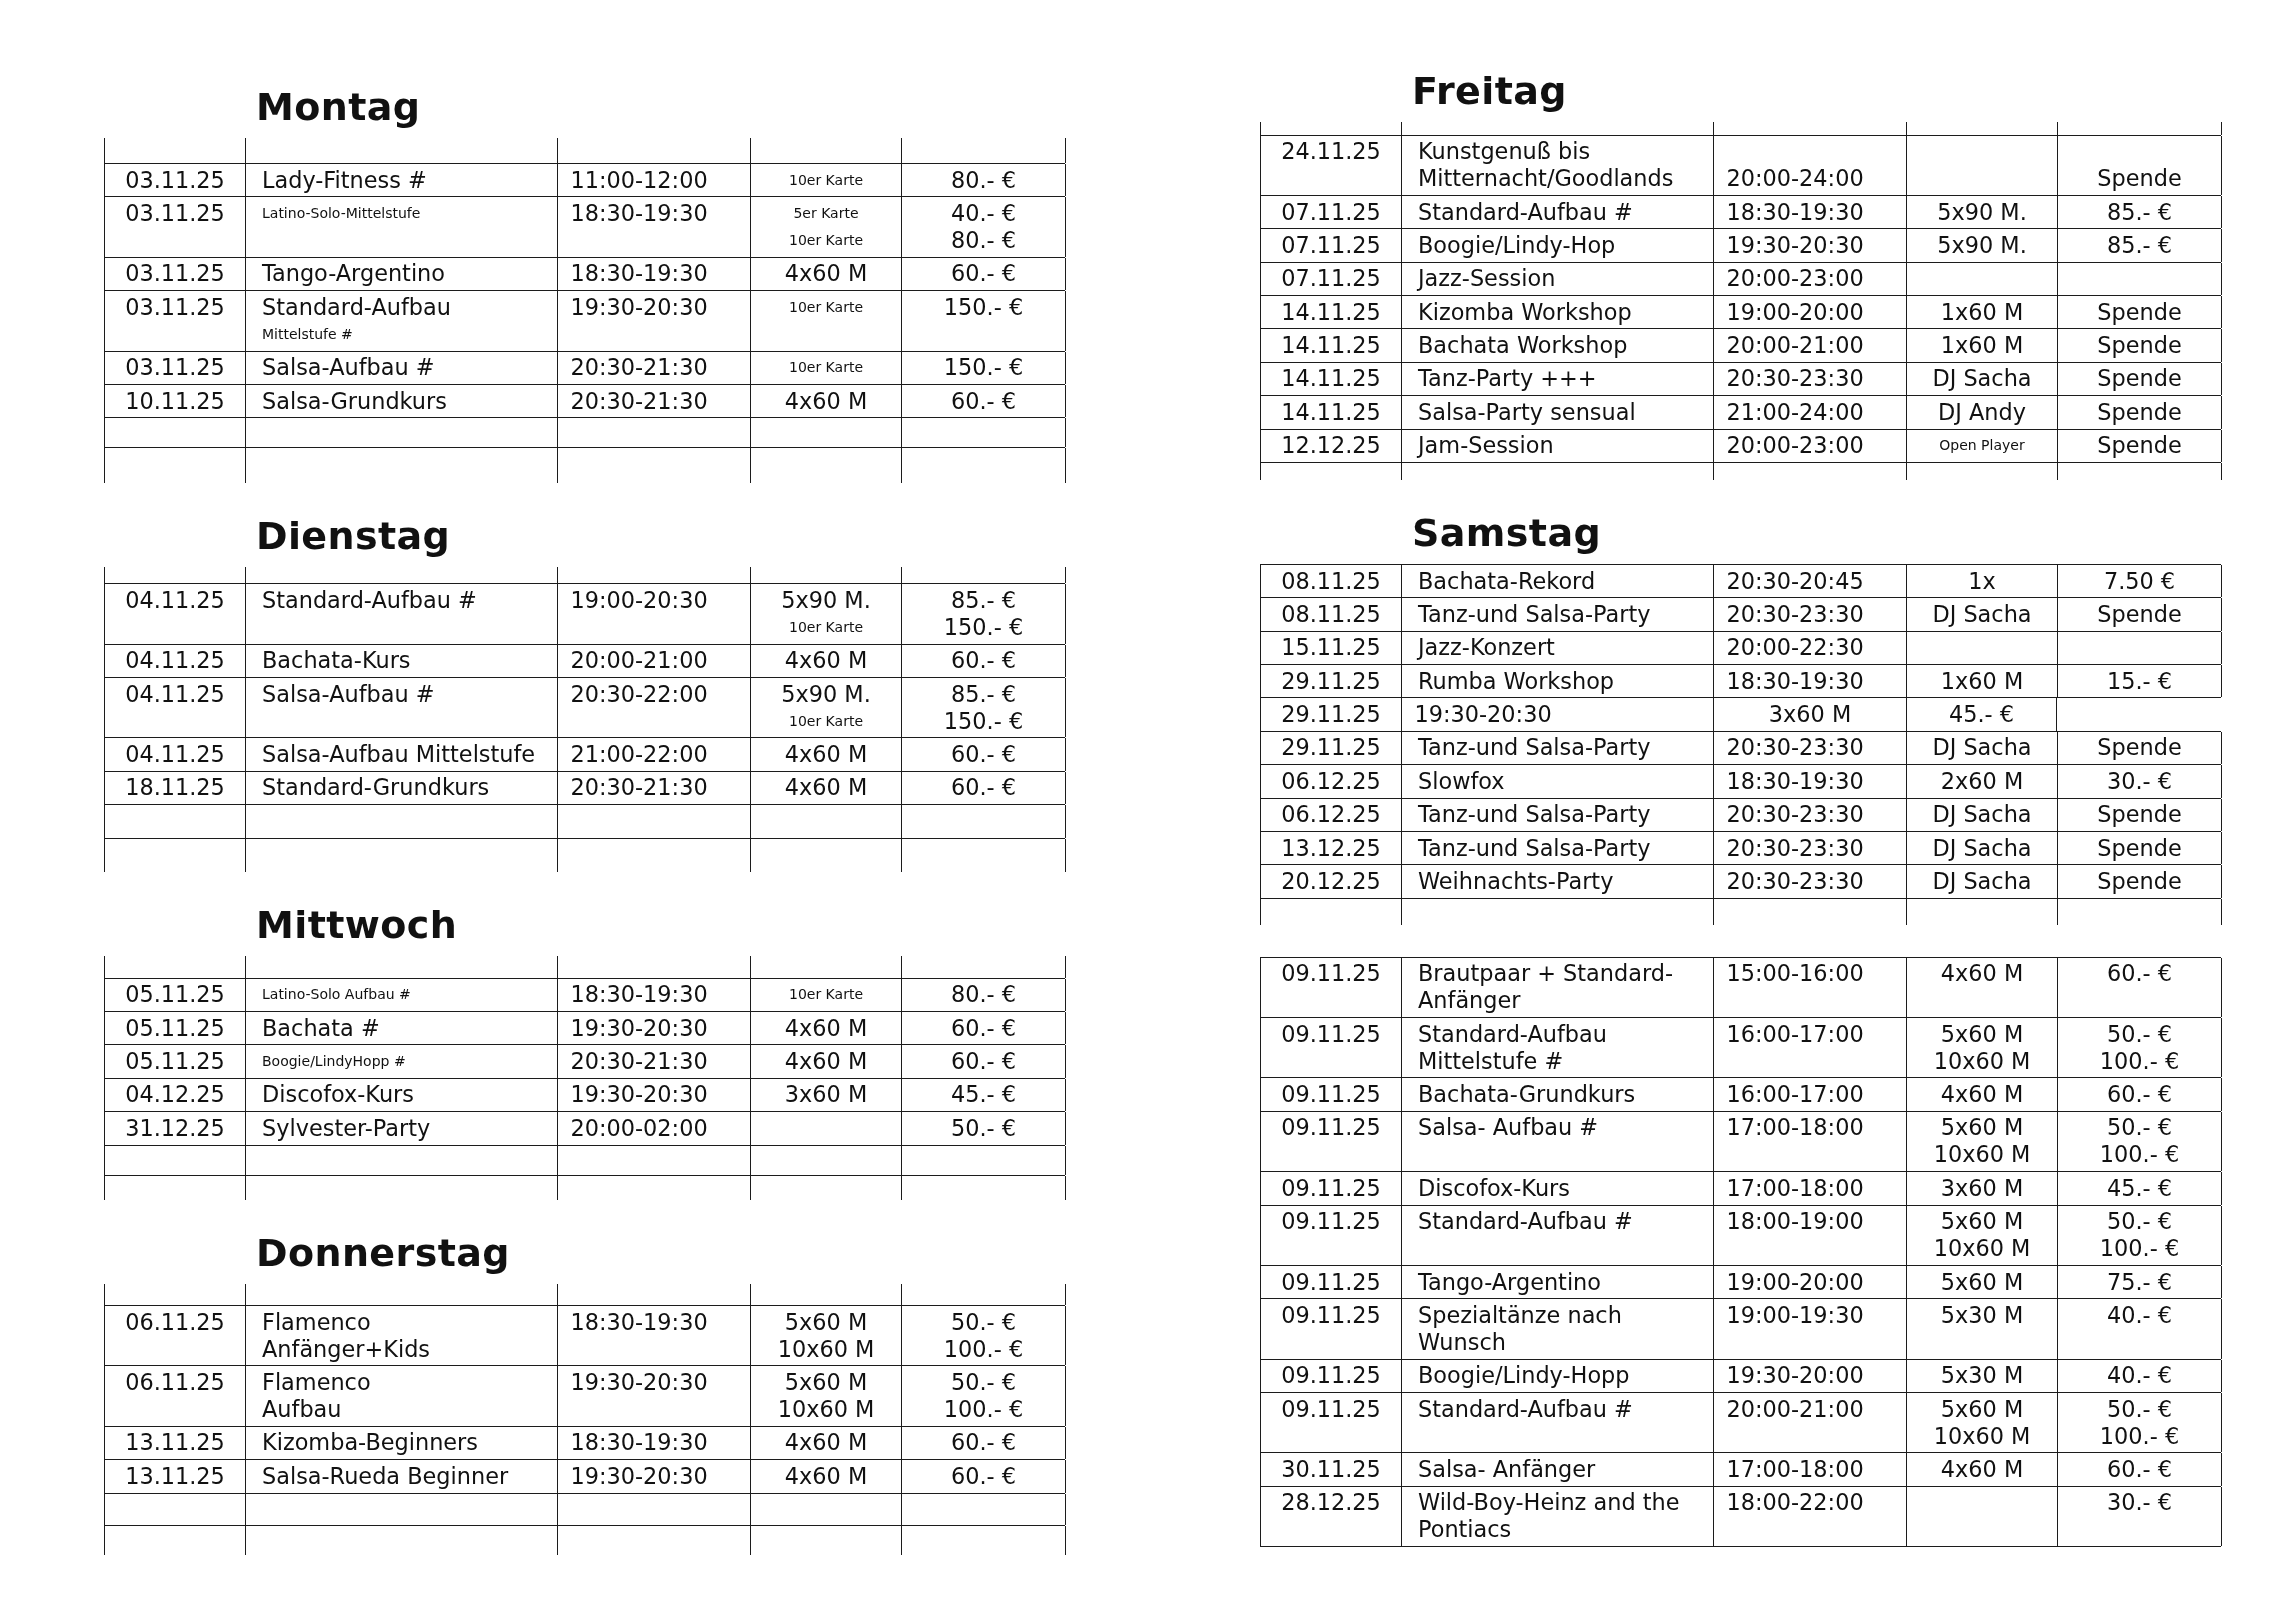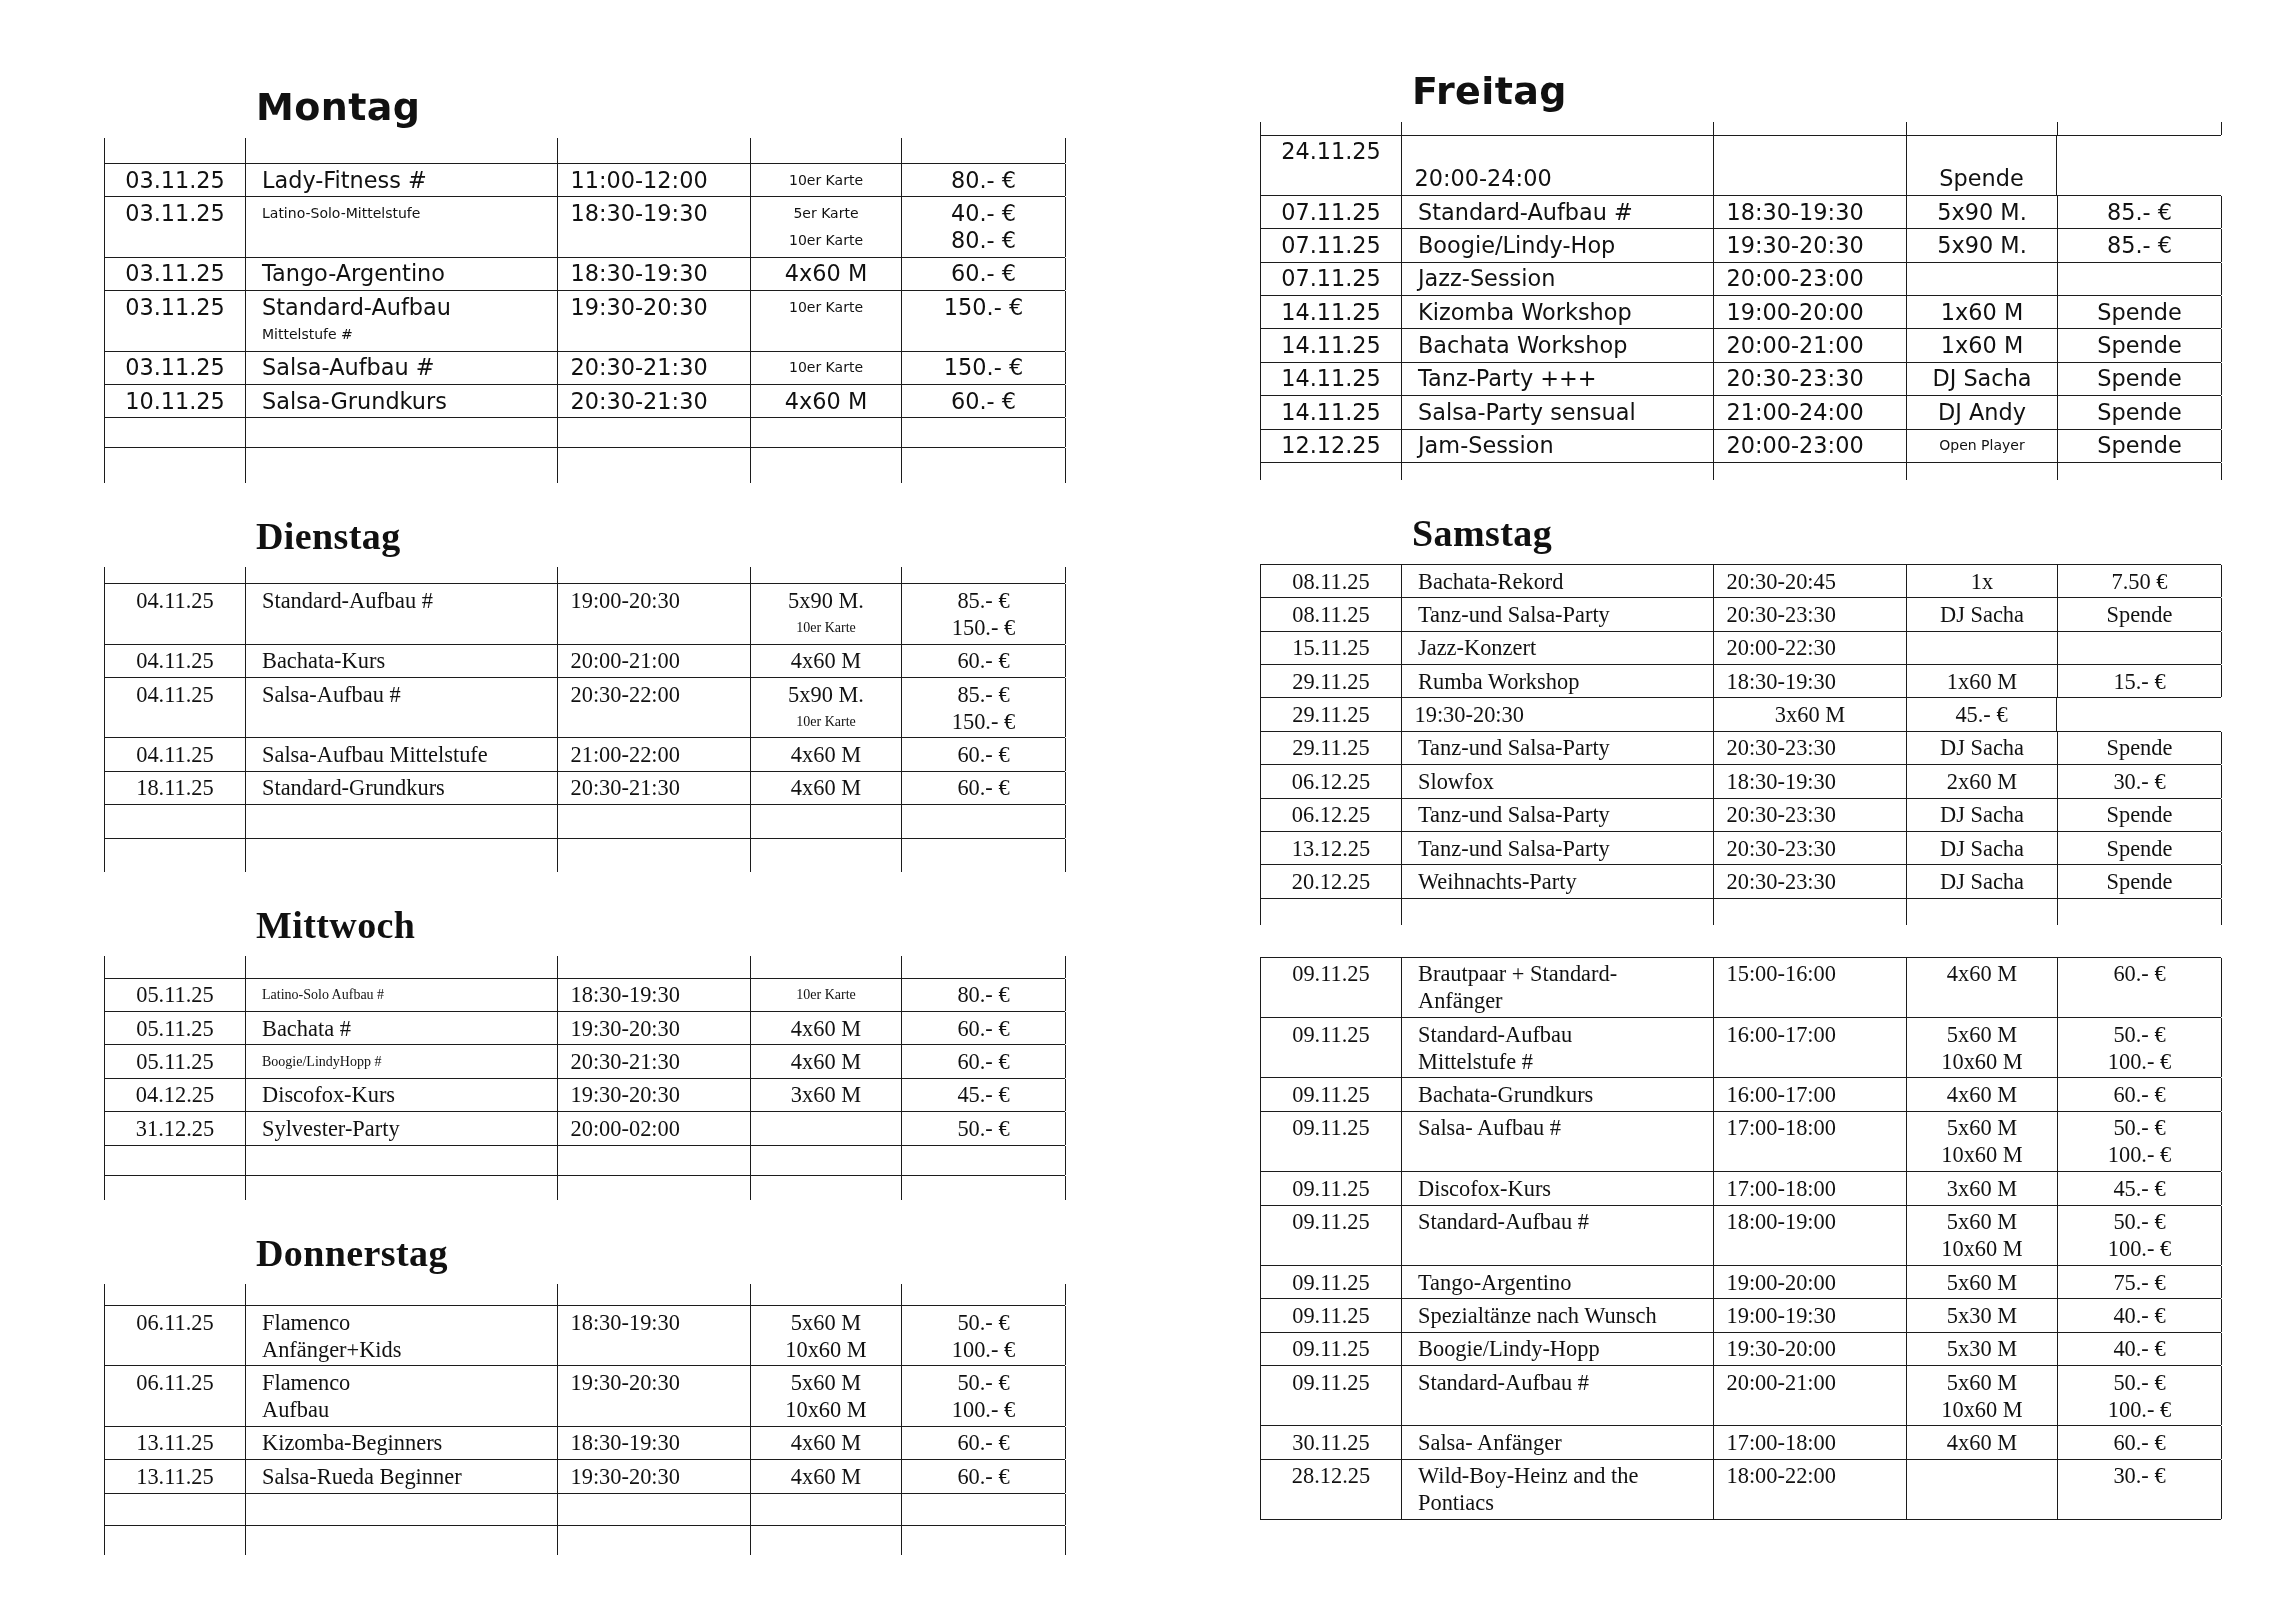--- a/index.html
+++ b/index.html
@@ -8,21 +8,21 @@
     width: 2293px; height: 1621px;
     background: #ffffff;
     color: #111111;
     font-family: "DejaVu Sans", sans-serif;
   }
   .page { position: relative; width: 2272px; height: 1621px; overflow: hidden; background:#fff; }
   .col { position: absolute; top: 0; }
   .col-left  { left: 104px;  width: 961px; padding-top: 86px; }
   .col-right { left: 1260px; width: 961px; padding-top: 70px; }
 
-  .day-block + .day-block { margin-top: 32px; font-family: Liberation Serif, serif; }
+  .day-block + .day-block { margin-top: 32px; }
 
   .day-title {
     font-size: 38px; font-weight: bold; line-height: 43px;
     margin: 0 0 9px 152px; letter-spacing: 0.4px;
   }
 
   .day-table { width: 961px; }
   .tr {
     display: grid;
     grid-template-columns: 141px 312px 193px 151px 165px;
@@ -516,20 +516,24 @@
             <div class="td c-date"></div>
             <div class="td c-course"></div>
             <div class="td c-time"></div>
             <div class="td c-unit"></div>
             <div class="td c-price"></div>
           </div>
           <div class="tr">
             <div class="td c-date">
               <div class="ln">24.11.25</div>
             </div>
+            <div class="td c-course">
+              <div class="ln">Kunstgenuß bis</div>
+              <div class="ln">Mitternacht/Goodlands</div>
+            </div>
             <div class="td c-time">
               <div class="ln blank"></div>
               <div class="ln">20:00-24:00</div>
             </div>
             <div class="td c-unit"></div>
             <div class="td c-price">
               <div class="ln blank"></div>
               <div class="ln">Spende</div>
             </div>
           </div>

